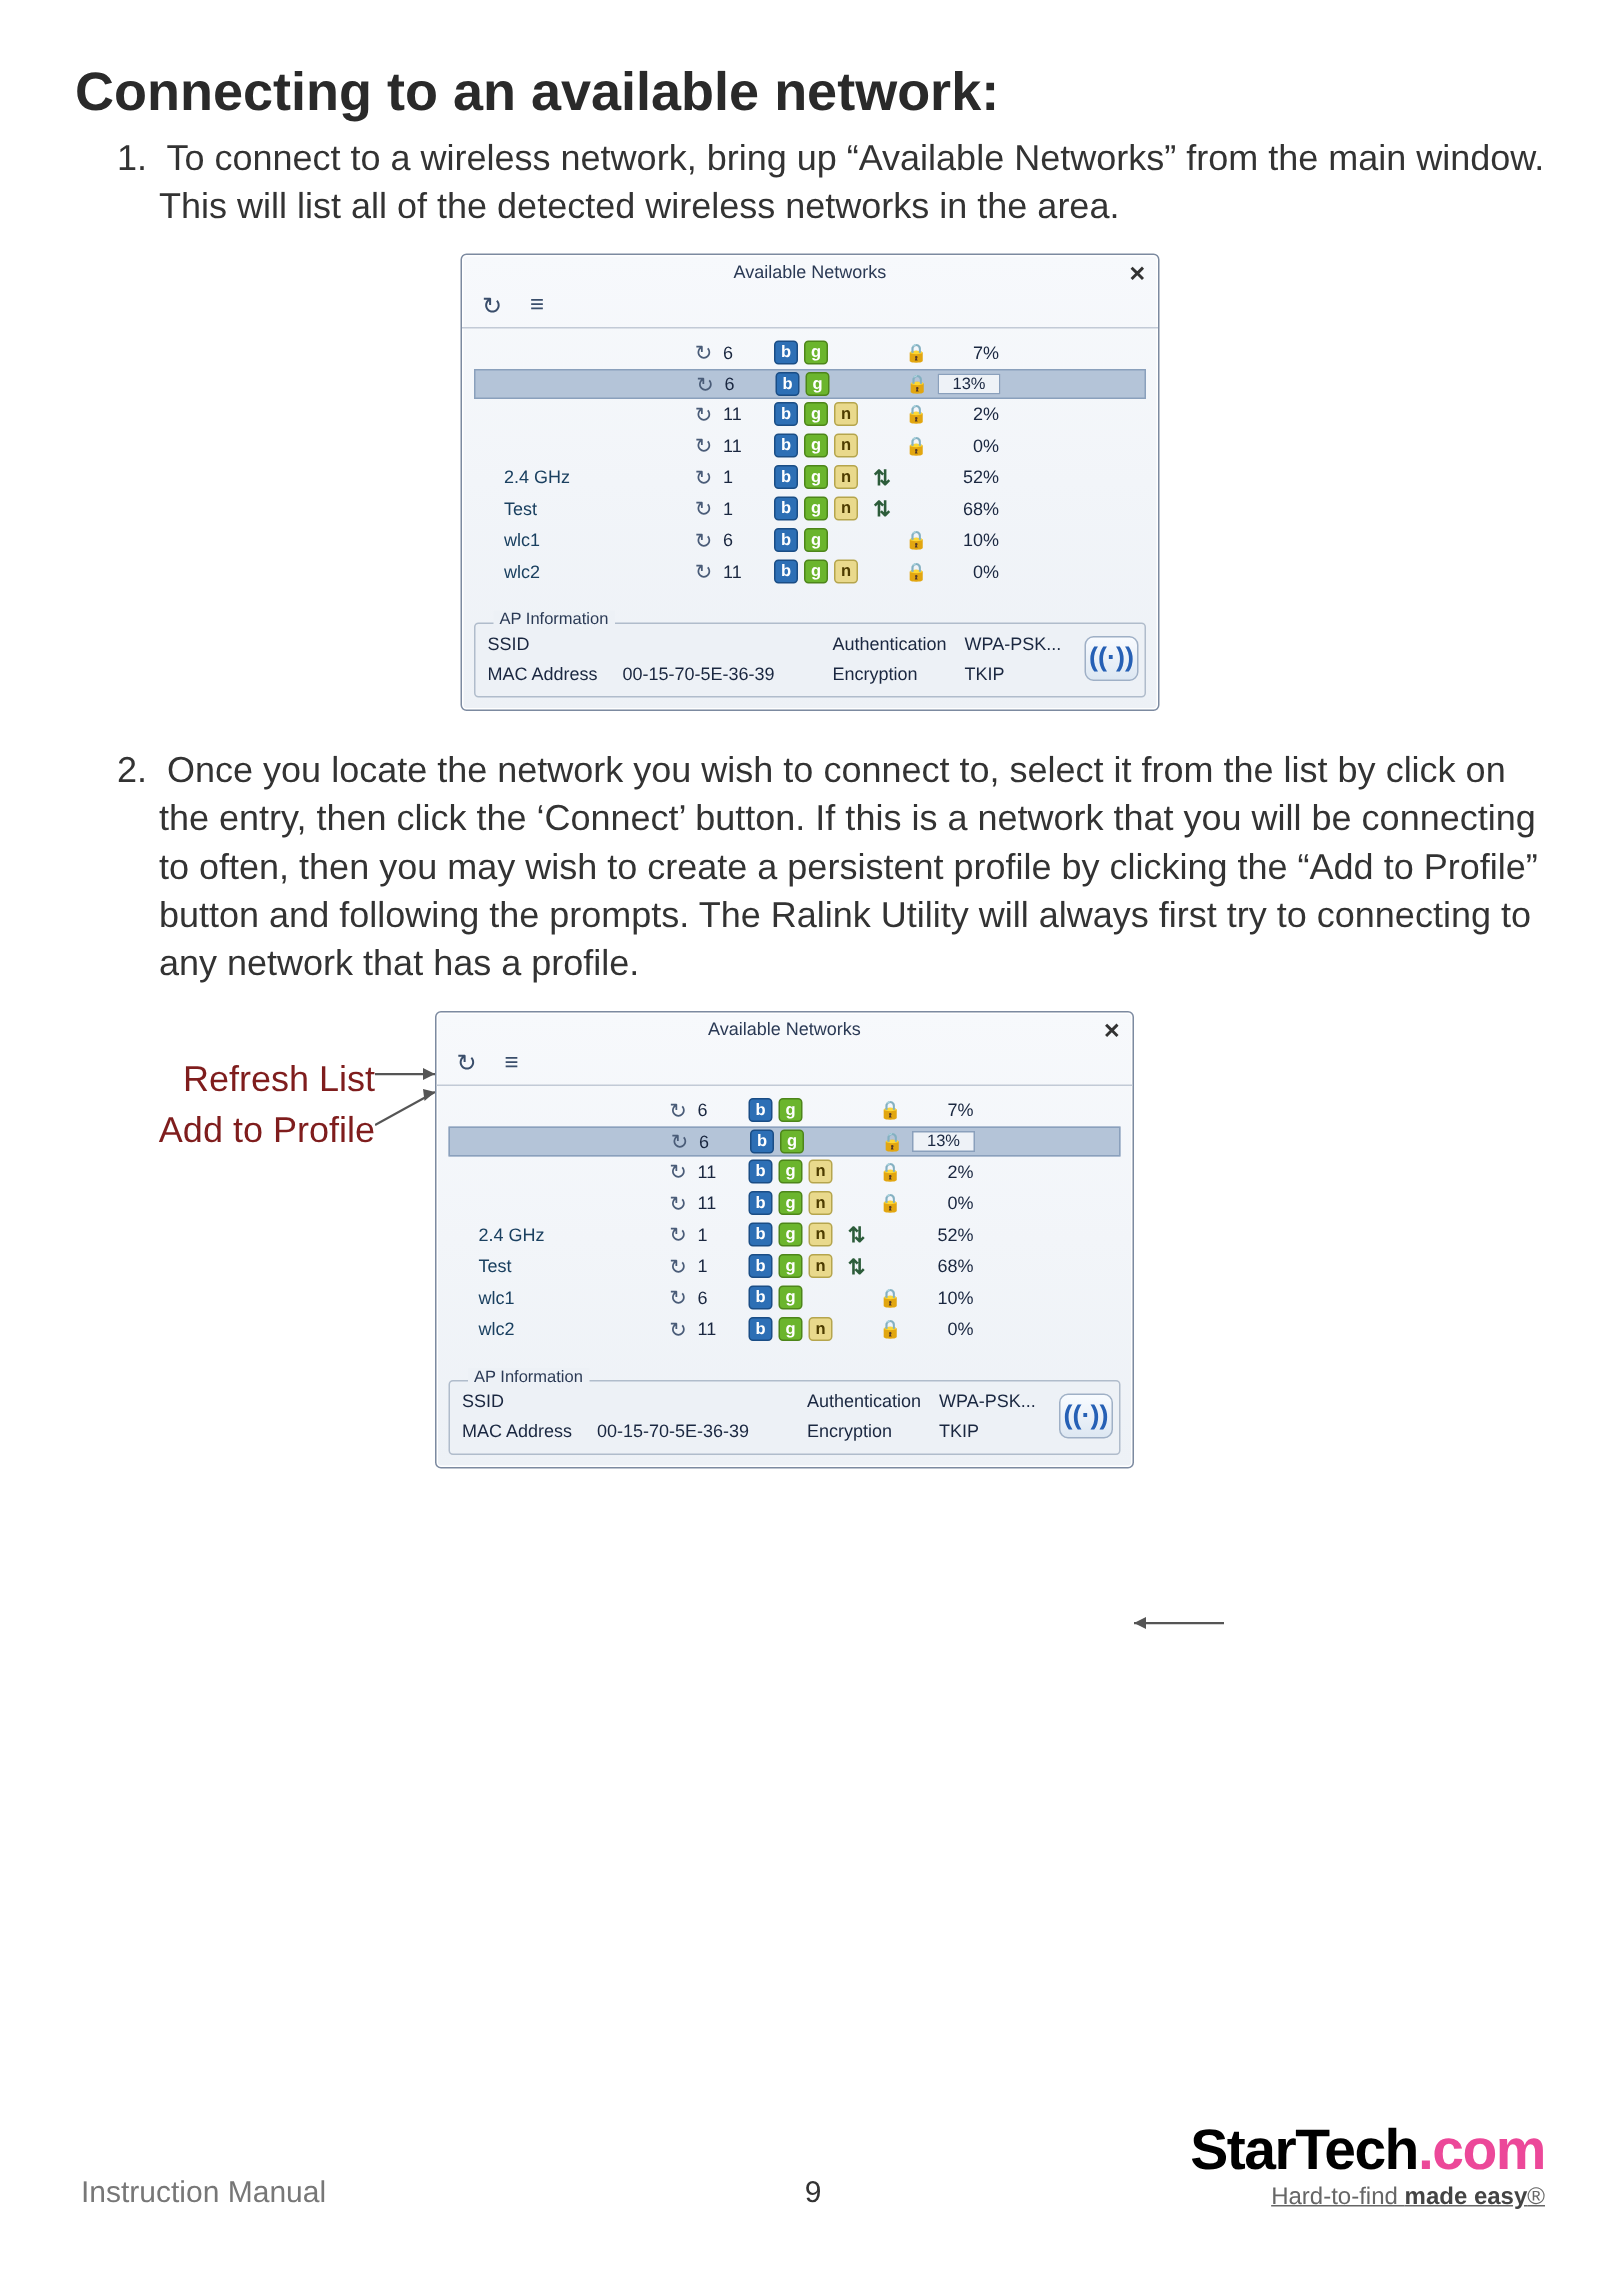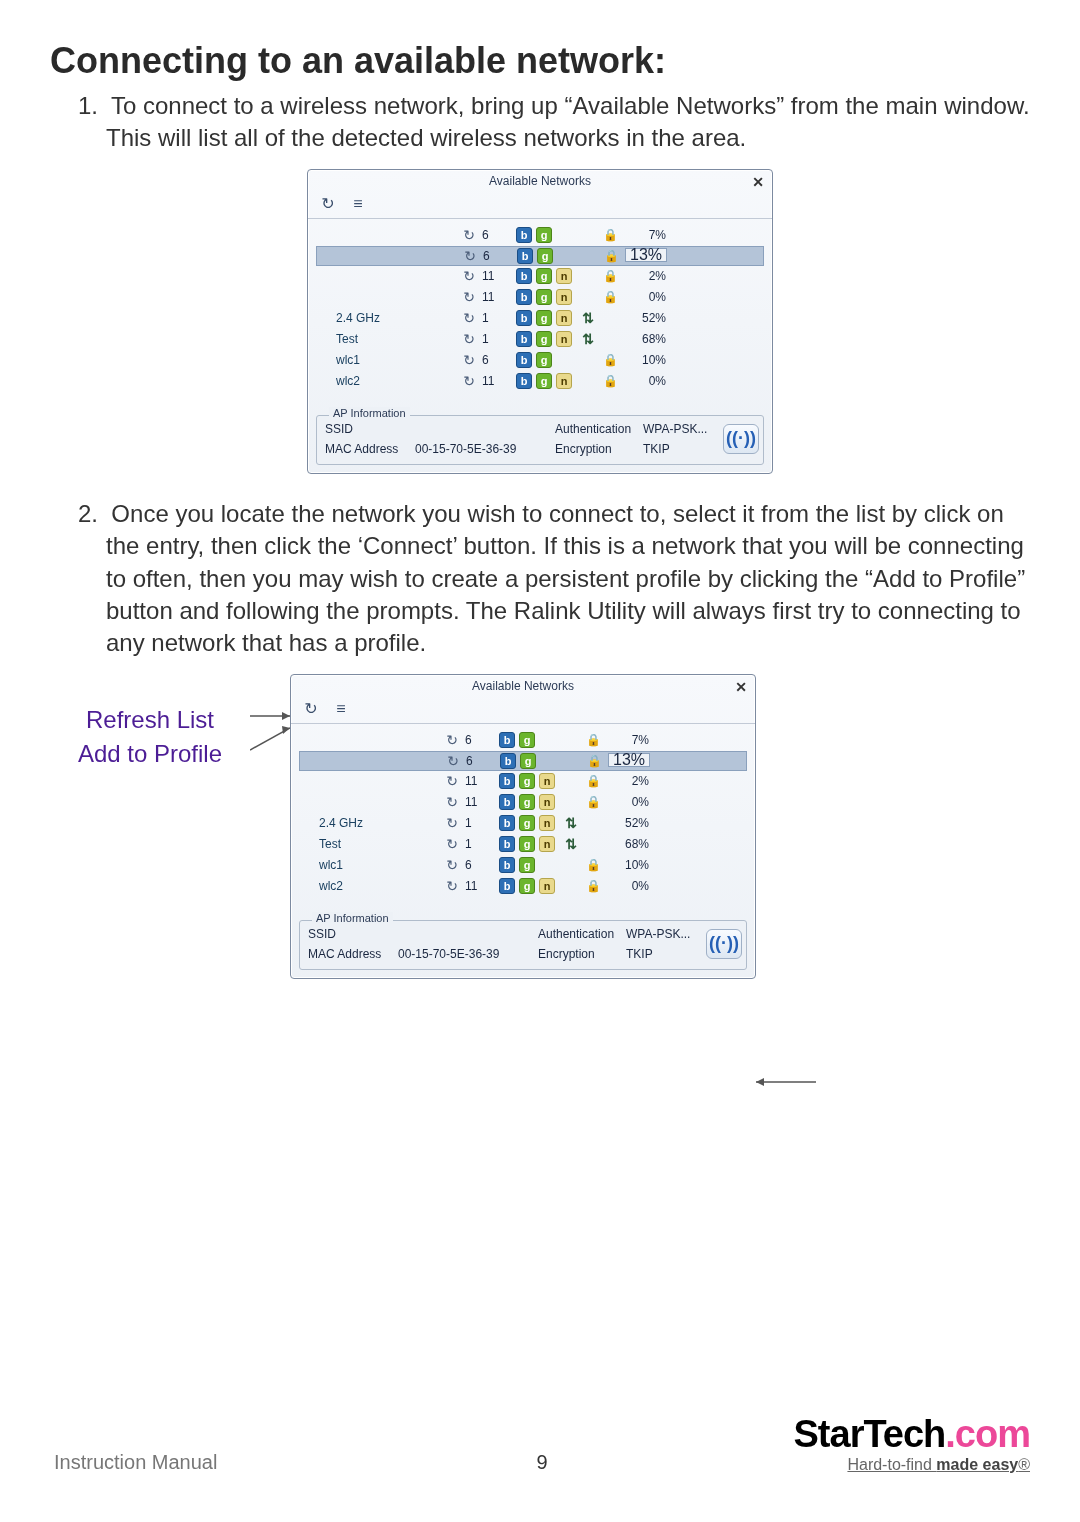--- a/index.html
+++ b/index.html
@@ -91,21 +91,21 @@
   }
   .ssid-cell { padding-left: 18px; color:#1a4060; }
   .chan-cell { text-align: left; padding-left:2px; }
   .sig-cell  { text-align: right; padding-right:2px; }
   .signal-box {
     width: 42px; height: 14px;
     border: 1px solid #8aa0bc;
     display:inline-block;
     text-align:center;
     line-height:12px;
-    font-size:16px;
+    font-size:11px;
     background:#eef2f7;
   }
   .badge {
     display:inline-flex;
     width:16px;height:16px;
     border-radius:3px;
     align-items:center;justify-content:center;
     font-size:11px;
     font-weight:bold;
     color:#fff;
@@ -151,23 +151,23 @@
     background: linear-gradient(#f8fbff,#dde7f2);
     display:flex;align-items:center;justify-content:center;
     font-size: 18px;
     color:#2660b5;
     font-weight:bold;
   }
   
   .callout-col {
     width: 200px;
     padding-top: 26px;
-    text-align: center;
+    text-align: right;
     font-size: 24px;
-    color:#4c1d95;
+    color:#7f1d1d;
   }
   .callout-right {
     width: 200px;
     text-align: left;
     font-size: 24px;
     color:#333;
     padding-top: 394px;
   }
   .callout-line {
     stroke:#555; stroke-width:1.5;

